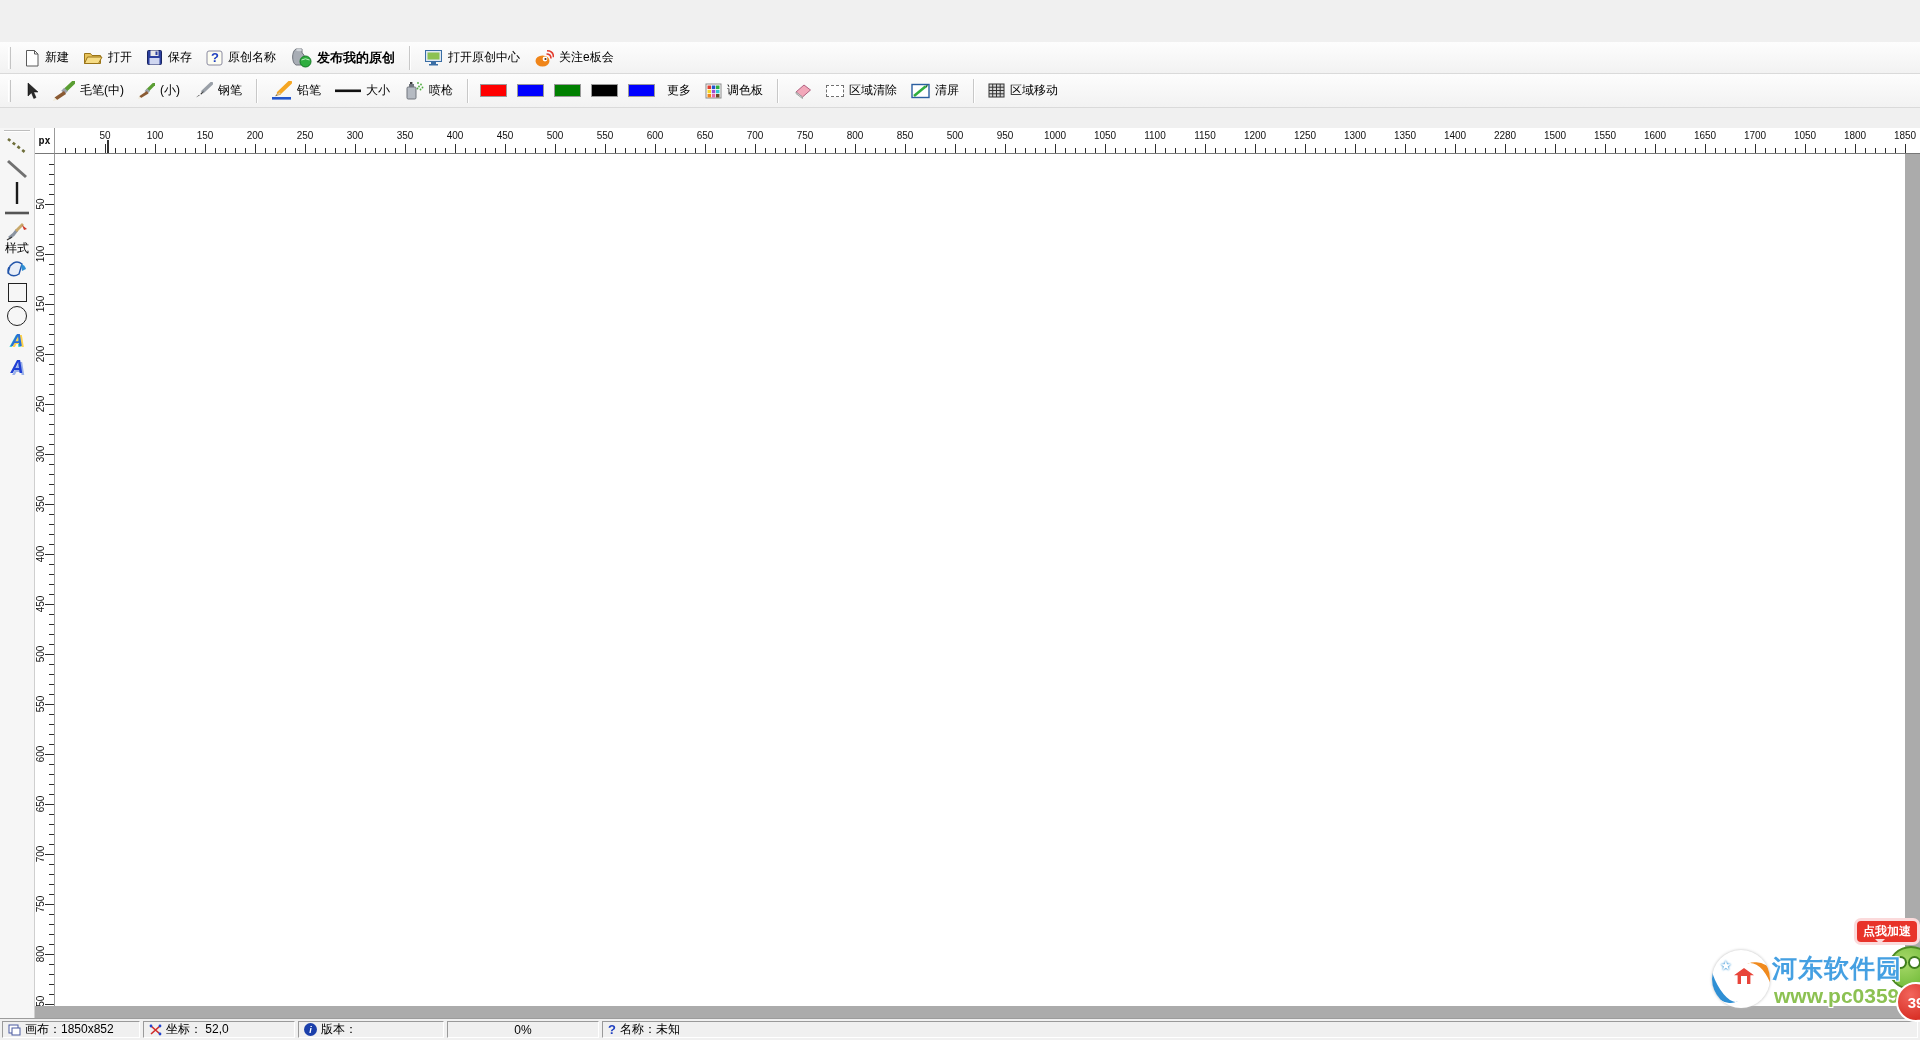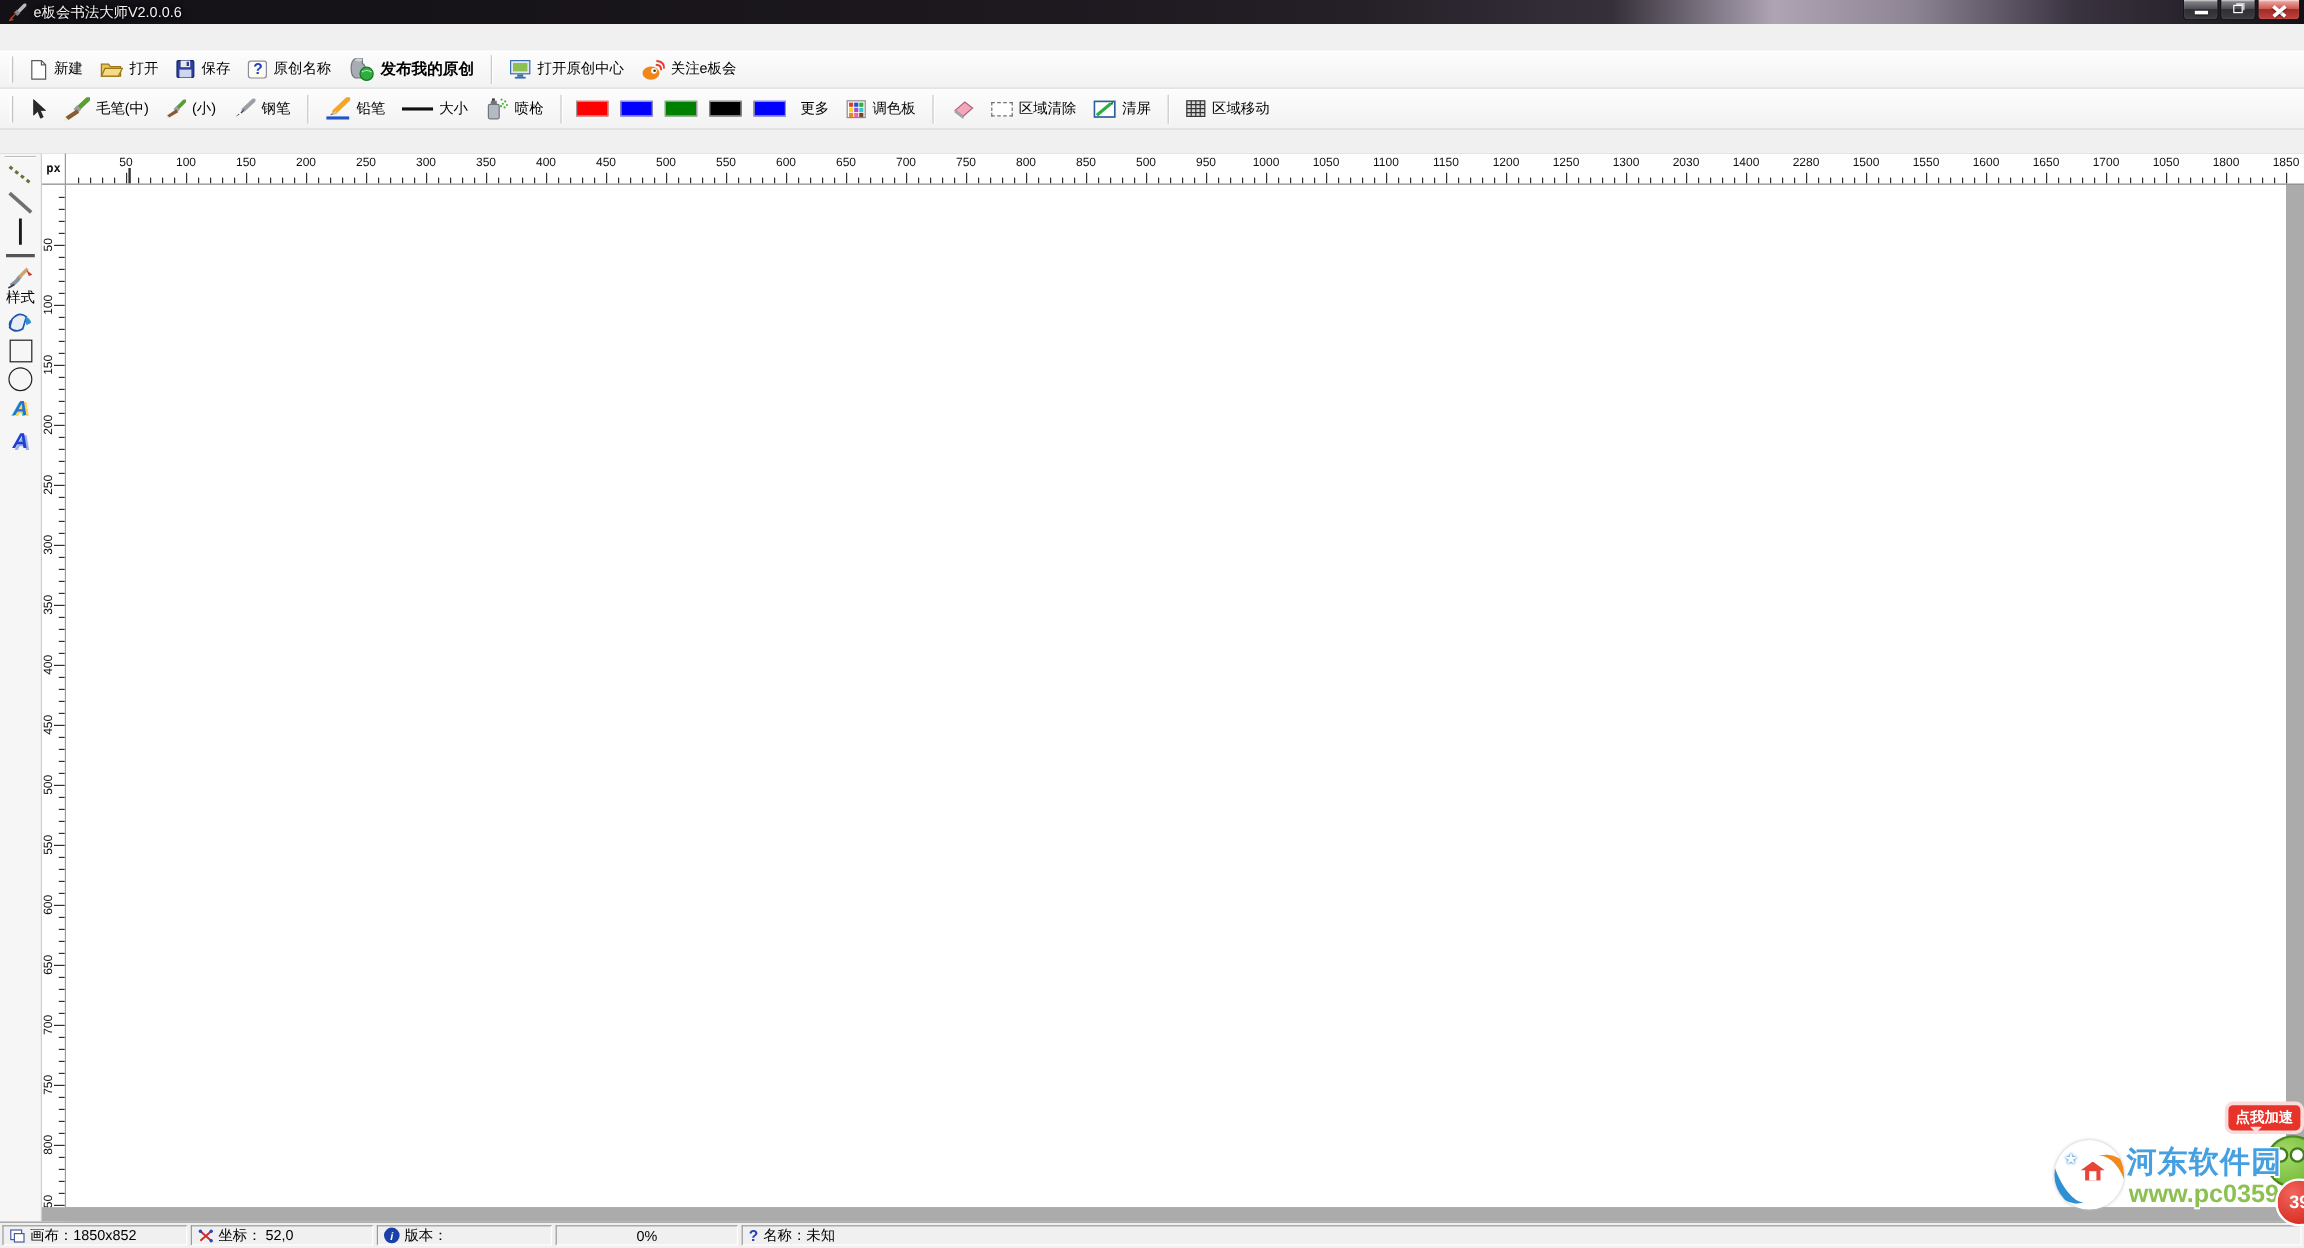--- a/index.html
+++ b/index.html
@@ -69,21 +69,21 @@
 
   .canvas { position:absolute; left:55px; top:26px; width:1850px; height:852px; background:#ffffff; }
   .gutter-right { position:absolute; left:1905px; top:26px; width:15px; height:864px; background:#ababab; }
   .gutter-bottom { position:absolute; left:55px; top:878px; width:1850px; height:12px; background:#ababab; }
 
   
   .statusbar { position:absolute; left:0; top:1018px; width:1920px; height:22px; background:#f0f0f0; border-top:1px solid #9c9c9c;
     display:flex; align-items:stretch; padding:2px 2px; gap:3px; }
   .status-sec { border:1px solid; border-color:#9a9a9a #ffffff #ffffff #9a9a9a; background:#f0f0f0;
     display:flex; align-items:center; gap:4px; padding:0 5px; overflow:hidden; white-space:nowrap; }
-  .s1 { width:154px; } .s2 { width:152px; } .s3 { width:146px; } .s4 { width:152px; justify-content:center; } .s5 { flex:1; }
+  .s1 { width:138px; } .s2 { width:152px; } .s3 { width:146px; } .s4 { width:152px; justify-content:center; } .s5 { flex:1; }
 
   
   .watermark { position:absolute; right:0; bottom:17px; width:210px; height:105px; z-index:60; pointer-events:none; }
   .wm-bubble { position:absolute; right:3px; top:3px; background:#e8332a; color:#fff; font-weight:bold; font-size:12px;
     padding:2px 6px; border-radius:4px; box-shadow:0 0 0 3px #fbdadb; }
   .wm-bubble:after { content:""; position:absolute; left:18px; bottom:-7px; border:5px solid transparent; border-top-color:#fbdadb; }
   .wm-frog { position:absolute; right:-14px; top:28px; width:46px; height:44px; background:radial-gradient(circle at 35% 35%,#a8d96a,#7cc143 60%,#5d9e2d); border-radius:50%; border:2px solid #4c8a22; }
   .wm-frog:before { content:""; position:absolute; left:6px; top:10px; width:9px; height:9px; background:#fff; border-radius:50%; box-shadow:0 0 0 2px #3f7d1d, 14px 0 0 0 #fff, 14px 0 0 2px #3f7d1d; }
   .wm-logo { position:absolute; left:2px; top:32px; width:58px; height:58px; background:#fff; border-radius:50%; box-shadow:0 0 3px #bbb; overflow:hidden; }
   .wm-logo .swoosh { position:absolute; left:-8px; top:-4px; width:44px; height:58px; border-radius:50%; border-left:10px solid #2f8fd4; transform:rotate(-24deg); }
@@ -104,41 +104,20 @@
   .letterA3d { font-weight:bold; font-size:17px; color:#2b6fd4; line-height:1; text-shadow:2px 1px 0 #ffd24a,-1px 1px 0 #3fd4d4; font-style:italic; }
   .letterAblue { font-weight:bold; font-size:18px; color:#1f3fd4; line-height:1; font-style:italic; text-shadow:2px 2px 0 #9ab0e8; }
   .info-circle { width:13px; height:13px; border-radius:50%; background:#1b3faa; color:#fff; font-size:9px; font-weight:bold;
     display:inline-flex; align-items:center; justify-content:center; font-style:italic; }
 </style>
 </head>
 <body>
 
 <div class="app">
 
-  <div class="titlebar">
-    <span class="app-icon icon">
-      <svg width="15" height="15" viewBox="0 0 15 15">
-        <path d="M14 1 L8 7" stroke="#b8b8c0" stroke-width="3" stroke-linecap="round"></path>
-        <path d="M8.5 6.5 L6 9" stroke="#888" stroke-width="4"></path>
-        <path d="M6.5 8 L1 14 L3.5 13.5 L2 12.5 Z" fill="#e8e4da" stroke="#c0392b" stroke-width="1"></path>
-      </svg>
-    </span>
-    <span class="title-text">e板会书法大师V2.0.0.6</span>
-    <div class="win-controls">
-      <div class="win-btn min">
-          <span class="glyph-min"></span>
-        </div>
-      <div class="win-btn res">
-          <span class="glyph-res"></span>
-        </div>
-      <div class="win-btn cls">
-          <span class="glyph-cls"></span>
-        </div>
-    </div>
-  </div>
 
 
   <div class="toolbar toolbar1">
     <div class="tb-grip"></div>
     <div class="tb-btn">
       <span class="icon">
         <svg width="16" height="18" viewBox="0 0 16 18">
             <path d="M2.5 1.5 h8 l3.5 3.5 v12 h-11.5 z" fill="#fff" stroke="#5a5a5a"></path>
             <path d="M10.5 1.5 v3.5 h3.5" fill="none" stroke="#5a5a5a"></path>
           </svg>
@@ -576,21 +555,21 @@
         <div class="htick" style="left: 1270px;"></div>
         <div class="htick" style="left: 1280px;"></div>
         <div class="htick" style="left: 1290px;"></div>
         <div class="htick major" style="left: 1300px;"></div>
         <div class="hlabel" style="left: 1300px;">1300</div>
         <div class="htick" style="left: 1310px;"></div>
         <div class="htick" style="left: 1320px;"></div>
         <div class="htick" style="left: 1330px;"></div>
         <div class="htick" style="left: 1340px;"></div>
         <div class="htick major" style="left: 1350px;"></div>
-        <div class="hlabel" style="left: 1350px;">2030</div>
+        <div class="hlabel" style="left: 1350px;">1350</div>
         <div class="htick" style="left: 1360px;"></div>
         <div class="htick" style="left: 1370px;"></div>
         <div class="htick" style="left: 1380px;"></div>
         <div class="htick" style="left: 1390px;"></div>
         <div class="htick major" style="left: 1400px;"></div>
         <div class="hlabel" style="left: 1400px;">1400</div>
         <div class="htick" style="left: 1410px;"></div>
         <div class="htick" style="left: 1420px;"></div>
         <div class="htick" style="left: 1430px;"></div>
         <div class="htick" style="left: 1440px;"></div>

